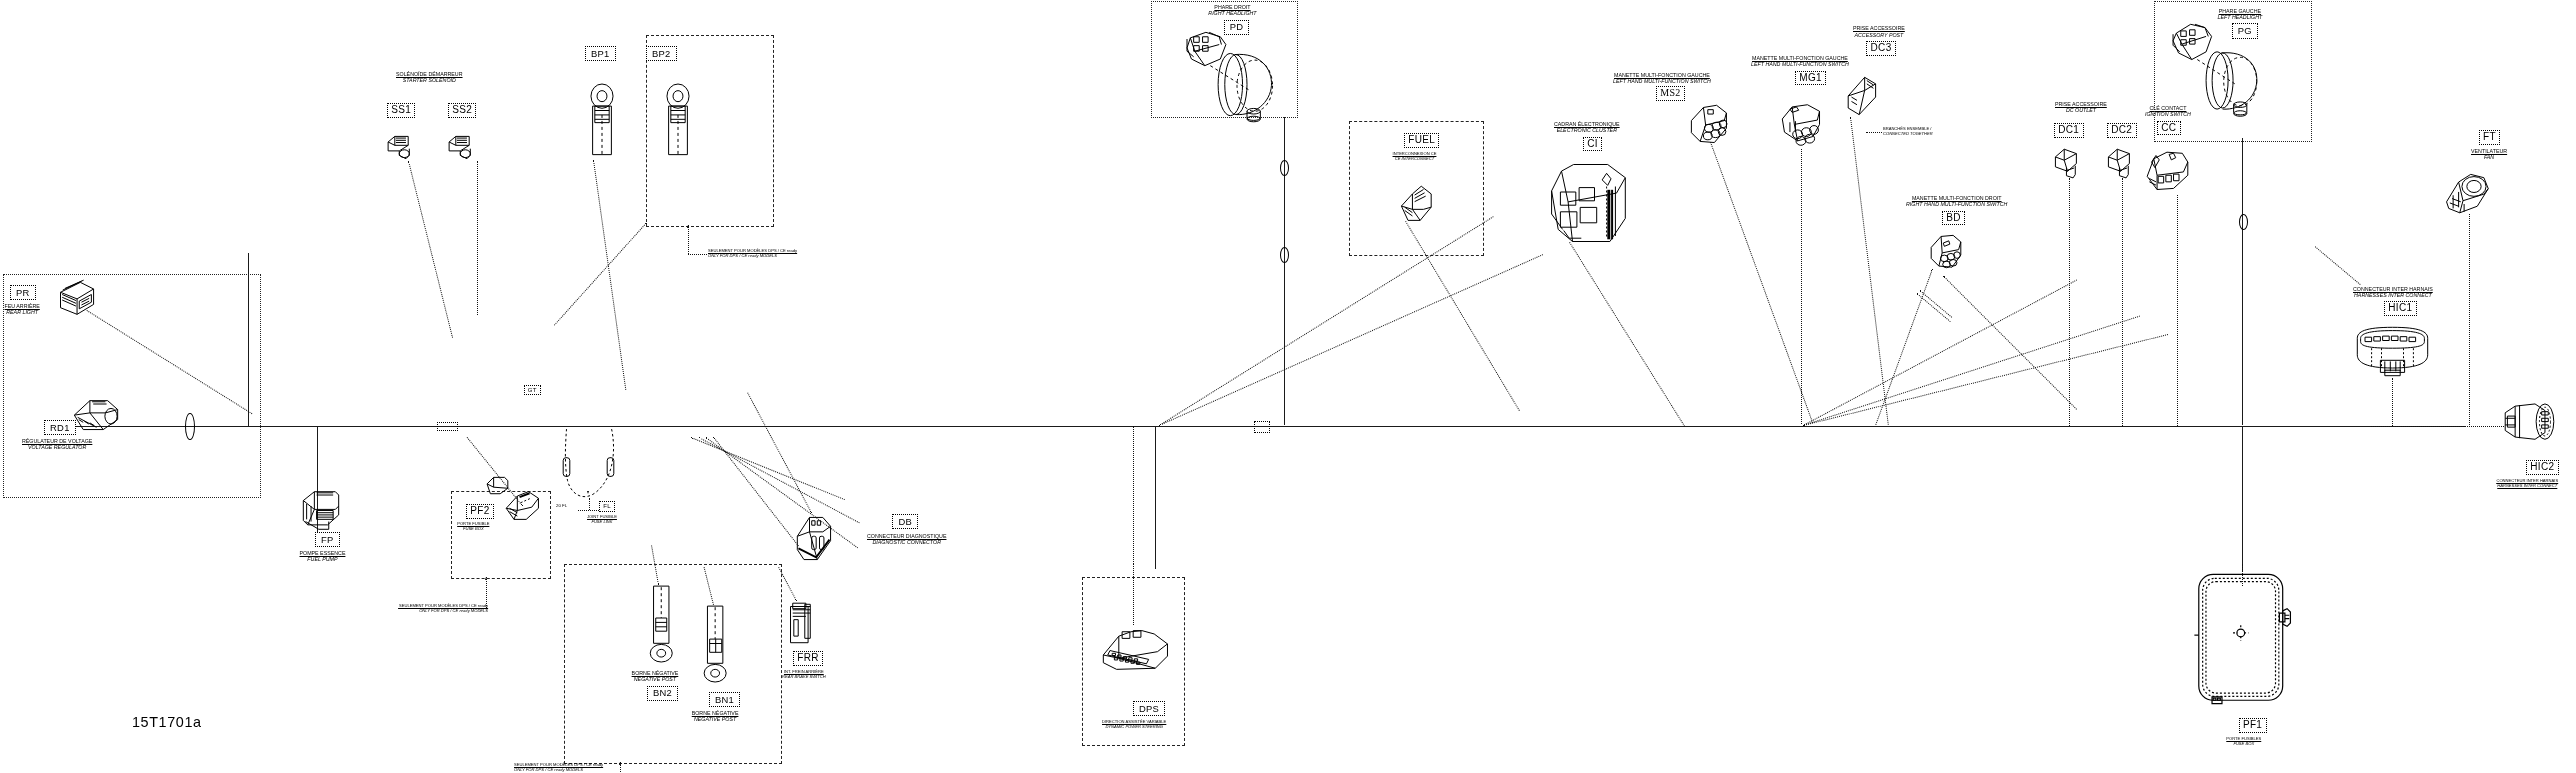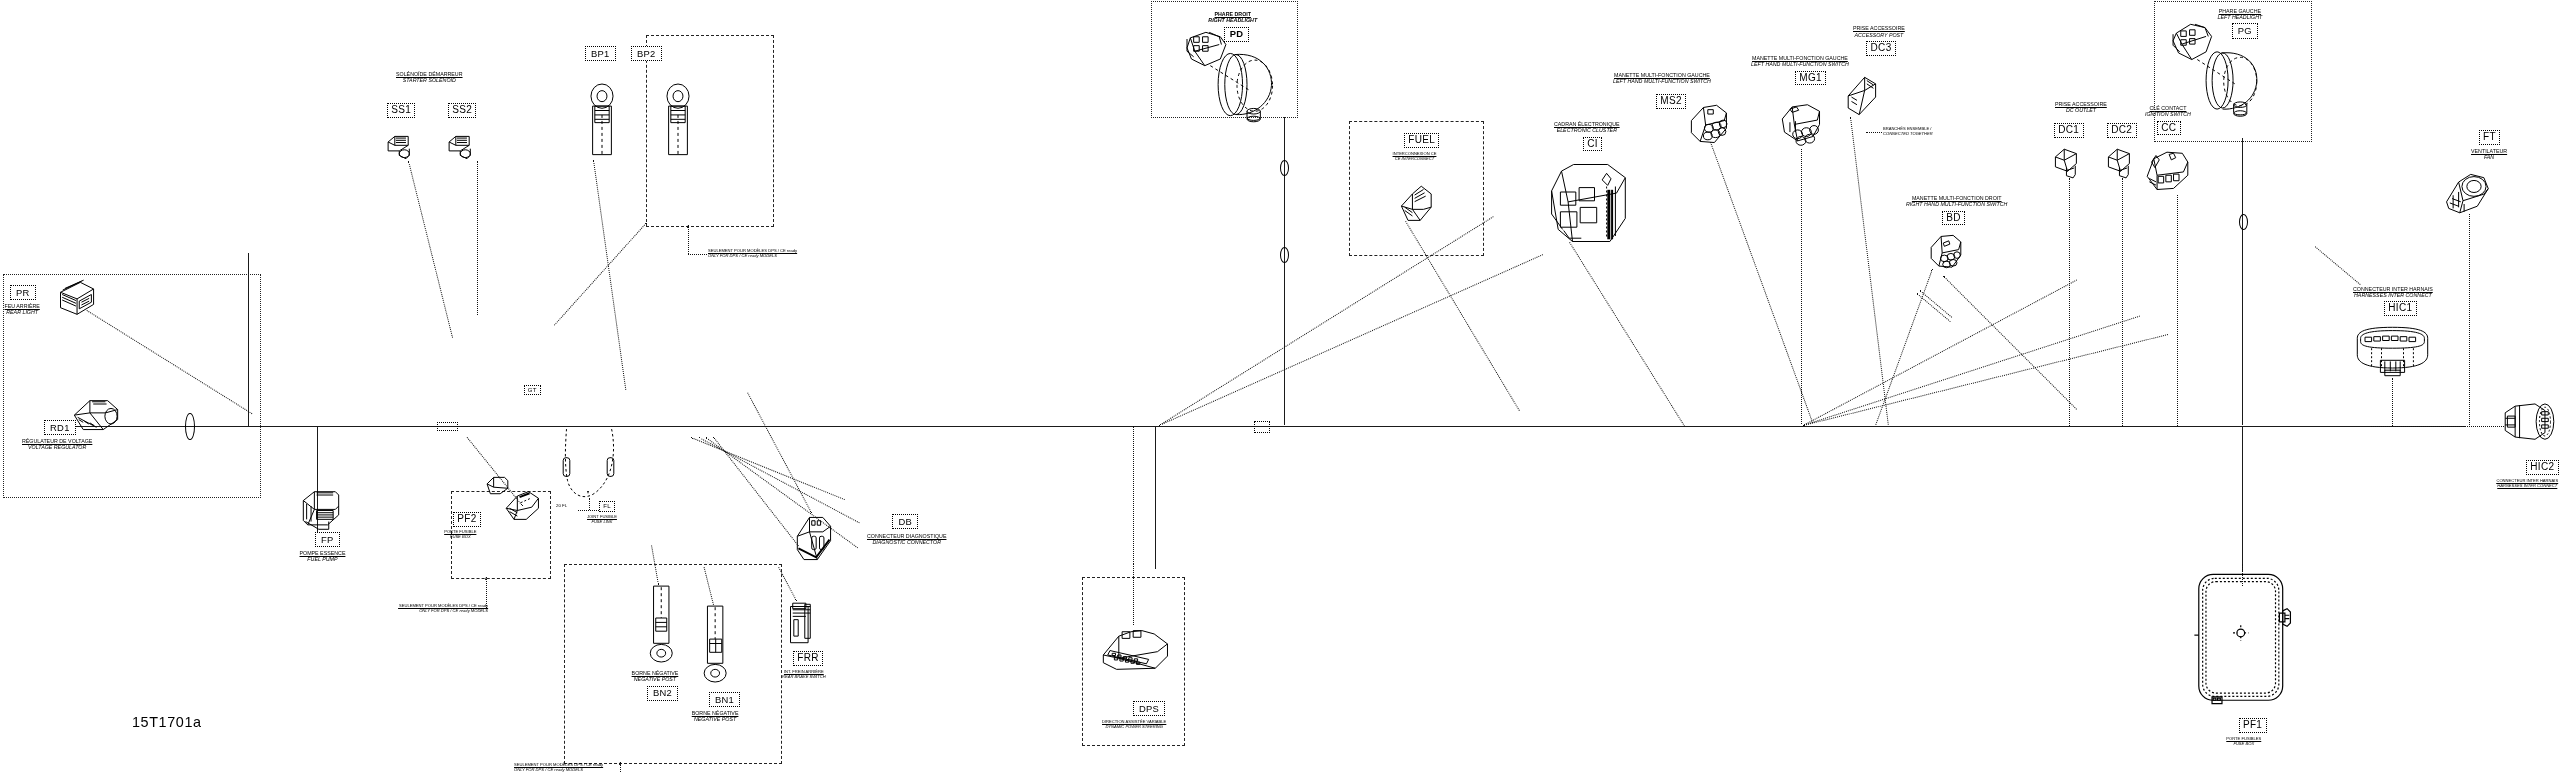--- a/index.html
+++ b/index.html
@@ -205,21 +205,21 @@
       <ellipse cx="29" cy="22" rx="9" ry="10"></ellipse>
       <rect x="16" y="40" width="26" height="30"></rect>
       <path d="M16 48 H42 M16 56 H42 M16 64 H42"></path>
       <rect x="12" y="40" width="34" height="88"></rect>
       <path d="M29 56 L29 128" stroke-dasharray="3 3"></path>
     </svg>
   </div>
   <div class="lead" style="left:594px;top:160px;width:232px;transform:rotate(82deg);"></div>
 
   <div class="dashbox" style="left:646px;top:35px;width:126px;height:190px;"></div>
-  <div class="node" style="left:631px;top:46px;">
+  <div class="node" style="left:646px;top:46px;">
     <div class="code">BP2</div>
   </div>
   <div class="art" style="left:662px;top:84px;">
     <svg width="32" height="85" viewBox="0 0 58 154" fill="none" stroke="#000" stroke-width="1">
       <ellipse cx="29" cy="22" rx="20" ry="22"></ellipse>
       <ellipse cx="29" cy="22" rx="9" ry="10"></ellipse>
       <rect x="16" y="40" width="26" height="30"></rect>
       <path d="M16 48 H42 M16 56 H42 M16 64 H42"></path>
       <rect x="12" y="40" width="34" height="88"></rect>
       <path d="M29 56 L29 128" stroke-dasharray="3 3"></path>
@@ -254,21 +254,21 @@
   </div>
   <div class="node" style="left:315px;top:532px;">
     <div class="code">FP</div>
     <div class="cap" style="margin-top:2.8px;margin-left:-15.5px;">
       <span class="fr">POMPE ESSENCE</span>
       <span class="en">FUEL PUMP</span>
     </div>
   </div>
 
   <div class="dashbox" style="left:451px;top:491px;width:98px;height:86px;"></div>
-  <div class="node" style="left:453px;top:504px;margin-top:8px;">
+  <div class="node" style="left:466px;top:504px;">
     <div class="code sm">PF2</div>
     <div class="cap tiny" style="margin-top:2.2px;margin-left:-13.3px;">
       <span class="fr">PORTE FUSIBLE</span>
       <span class="en">FUSE BOX</span>
     </div>
   </div>
   <div class="art" style="left:504px;top:486px;">
     <svg width="40" height="39" viewBox="0 0 72 70" fill="none" stroke="#000" stroke-width="1">
       <path d="M4 40 L24 18 L44 10 L62 22 L62 40 L40 60 L18 60 Z"></path>
       <path d="M24 18 L24 44 L4 40"></path>
@@ -425,21 +425,21 @@
   </div>
   <div class="node" style="left:1102px;top:701px;">
     <div class="code" style="margin-left:31px;">DPS</div>
     <div class="cap tiny" style="margin-top:2.8px;">
       <span class="fr">DIRECTION ASSISTÉE VARIABLE</span>
       <span class="en">DYNAMIC POWER STEERING</span>
     </div>
   </div>
 
   <div class="dotbox" style="left:1151px;top:1.1px;width:145px;height:115px;"></div>
-  <div class="node" style="left:1216px;top:11px;font-weight:bold;">
+  <div class="node" style="left:1216px;top:4px;">
     <div class="cap" style="margin-left:-7.7px;">
       <span class="fr">PHARE DROIT</span>
       <span class="en">RIGHT HEADLIGHT</span>
     </div>
     <div class="code" style="margin-top:2.8px;margin-left:7.7px;">PD</div>
   </div>
   <div class="art" style="left:1177px;top:29px;">
     <svg width="100" height="100" viewBox="0 0 180 180" fill="none" stroke="#000" stroke-width="1">
       <path d="M24 16 L52 6 L78 14 L88 28 L78 54 L50 66 L26 54 L18 34 Z"></path>
       <path d="M24 16 L32 40 L50 66"></path>
@@ -506,21 +506,21 @@
       <path d="M6 58 L6 100 L26 128"></path>
     </svg>
   </div>
   <div class="lead" style="left:1570px;top:242px;width:217px;transform:rotate(58deg);"></div>
 
   <div class="node" style="left:1613px;top:72px;">
     <div class="cap">
       <span class="fr">MANETTE MULTI-FONCTION GAUCHE</span>
       <span class="en">LEFT HAND MULTI-FUNCTION SWITCH</span>
     </div>
-    <div class="code sm" style="margin-top:9px;margin-left:43px;">MS2</div>
+    <div class="code sm" style="margin-top:1px;margin-left:43px;font-family:Liberation Serif, serif;">MS2</div>
   </div>
   <div class="art" style="left:1689px;top:102px;">
     <svg width="42" height="46" viewBox="0 0 76 84" fill="none" stroke="#000" stroke-width="1">
       <path d="M4 34 L26 10 L50 6 L68 20 L68 48 L46 74 L20 72 L4 56 Z"></path>
       <path d="M26 10 L30 42 L20 72"></path>
       <path d="M30 42 L64 34 L68 20"></path>
       <rect x="34" y="14" width="10" height="8"></rect>
       <ellipse cx="36" cy="48" rx="8" ry="7"></ellipse>
       <ellipse cx="50" cy="44" rx="8" ry="7"></ellipse>
       <ellipse cx="62" cy="40" rx="7" ry="7"></ellipse>

